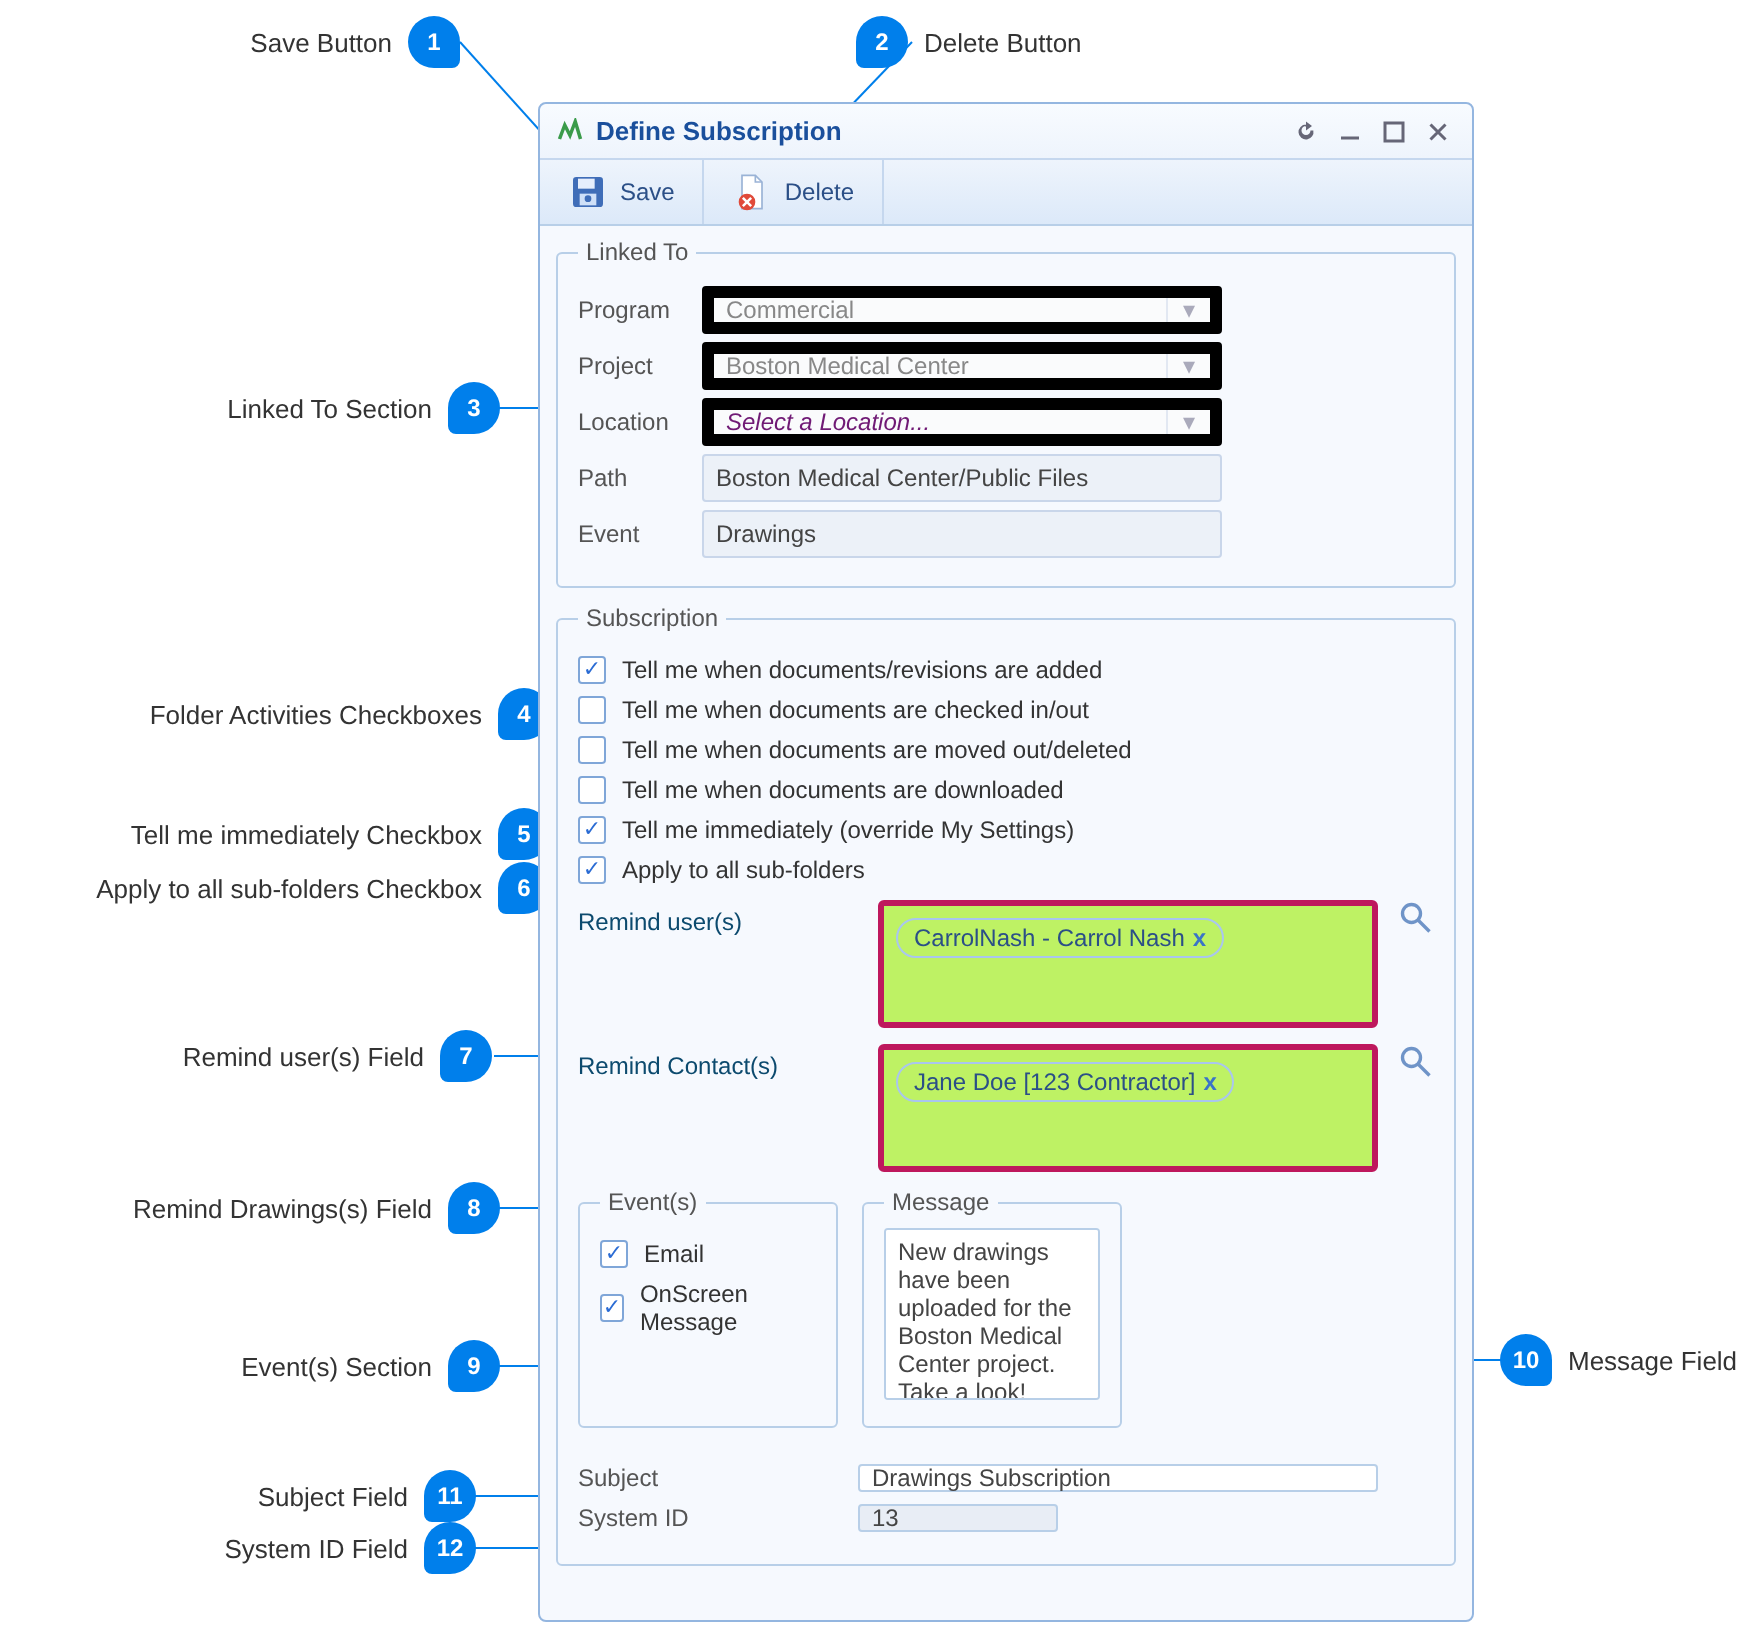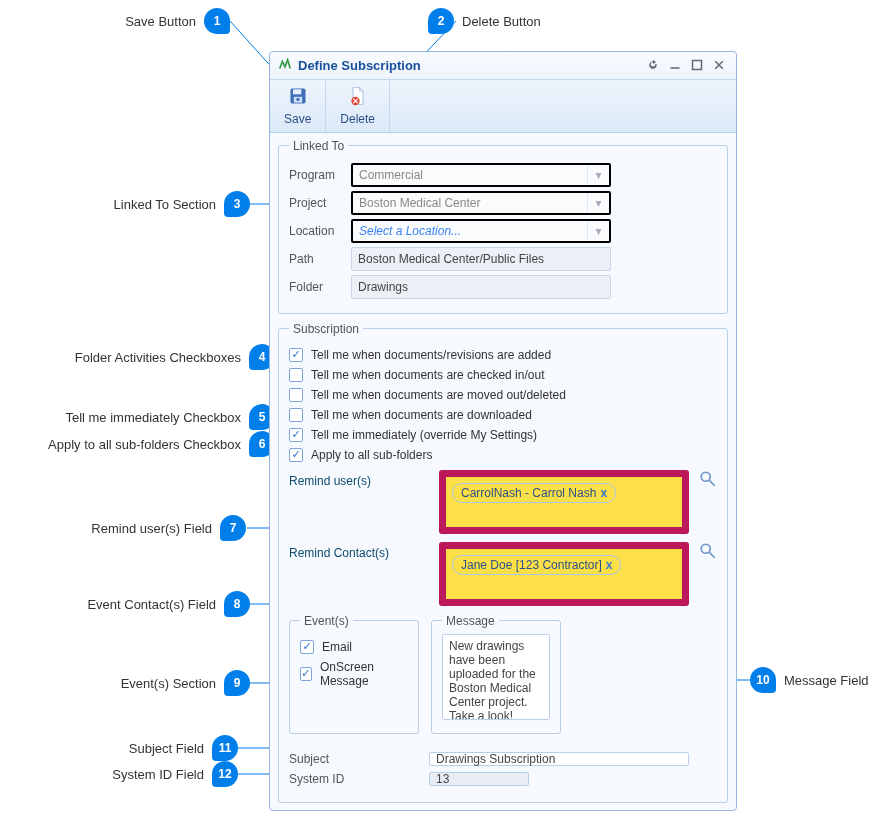--- a/index.html
+++ b/index.html
@@ -12,42 +12,42 @@
 .marker { width: 26px; height: 26px; border-radius: 50% 50% 50% 4px; background: #007FEB; color: #fff; display: flex; align-items: center; justify-content: center; font-weight: 600; font-size: 12px; flex-shrink: 0; transform: rotate(0deg); }
 .callout.right .marker { border-radius: 50% 50% 4px 50%; }
 
 
 .window { position: absolute; left: 269px; top: 51px; width: 468px; height: 760px; border: 1px solid #94b6e0; border-radius: 4px; background: #f6f9fe; display: flex; flex-direction: column; }
 .titlebar { height: 28px; background: linear-gradient(#f8fbff,#eef4fc); display: flex; align-items: center; padding: 0 8px; border-bottom: 1px solid #c5d7ee; border-radius: 4px 4px 0 0; }
 .titlebar .logo { width: 14px; height: 14px; margin-right: 6px; }
 .titlebar .title { color: #1a4f9c; font-weight: 600; font-size: 13px; flex: 1; }
 .tb-btn { width: 18px; height: 16px; margin-left: 4px; display: flex; align-items: center; justify-content: center; color: #556; }
 .toolbar { display: flex; background: linear-gradient(#eef4fc,#dce9f9); border-bottom: 1px solid #b8cfe8; }
-.tbtn { display: flex; align-items: center; gap: 6px; padding: 6px 14px; border-right: 1px solid #c5d7ee; color: #2b4f87; font-size: 12px; flex-direction: column; }
+.tbtn { display: flex; align-items: center; gap: 6px; padding: 6px 14px; border-right: 1px solid #c5d7ee; color: #2b4f87; font-size: 12px; }
 .tbtn svg { width: 20px; height: 20px; }
 
 .content { padding: 6px 8px 10px; overflow: hidden; }
 fieldset { border: 1px solid #b8cfe8; border-radius: 3px; margin-bottom: 8px; padding: 6px 10px 10px; }
 legend { color: #555; padding: 0 4px; font-size: 12px; }
 
 .row { display: flex; align-items: center; margin: 4px 0; }
 .row label.fld { width: 62px; color: #555; font-size: 12px; }
-.selectish { flex: 1; max-width: 260px; height: 24px; border: 2px solid #000000; background: #fff; border-radius: 2px; display: flex; align-items: center; padding: 0 6px; color: #888; position: relative; }
+.selectish { flex: 1; max-width: 260px; height: 24px; border: 6px solid #000000; background: #fff; border-radius: 2px; display: flex; align-items: center; padding: 0 6px; color: #888; position: relative; }
 .selectish.disabled { background: #fafbfc; }
 .selectish .caret { position: absolute; right: 0; top: 0; width: 22px; height: 100%; border-left: 1px solid #e2e8f2; display: flex; align-items: center; justify-content: center; color: #aab; }
 .readbox { flex: 1; max-width: 260px; height: 24px; border: 1px solid #c9d6ea; background: #ecf1f8; border-radius: 2px; display: flex; align-items: center; padding: 0 6px; color: #444; }
 
 
 .chk-row { display: flex; align-items: center; margin: 6px 0; gap: 8px; }
 .chk { width: 14px; height: 14px; border: 1px solid #7fa6d8; border-radius: 2px; background: #fff; display: flex; align-items: center; justify-content: center; color: #2b6cd4; font-size: 11px; line-height: 1; }
 .chk.checked::after { content: "✓"; }
 
 .section-row { display: flex; align-items: flex-start; margin: 8px 0; gap: 10px; }
 .section-row > label { width: 140px; color: #0c4a6e; padding-top: 4px; font-size: 12px; }
-.tokenbox { flex: 1; min-height: 64px; border: 7px solid #be185d; border-radius: 3px; background: #fde047; padding: 6px; position: relative; }
+.tokenbox { flex: 1; min-height: 64px; border: 3px solid #be185d; border-radius: 3px; background: #bef264; padding: 6px; position: relative; }
 .token { display: inline-flex; align-items: center; gap: 4px; border: 1px solid #a9c6ee; border-radius: 12px; padding: 2px 8px; color: #2b4f87; font-size: 12px; }
 .token .x { color: #3a74c8; font-weight: 600; }
 .mag { width: 18px; height: 18px; color: #6f94c8; }
 
 .dual { display: flex; gap: 12px; margin-top: 0; }
 .dual fieldset { flex: 0 0 130px; }
 .msgset { flex: 1; }
 .msgarea { width: 100%; height: 86px; border: 1px solid #b8cfe8; border-radius: 2px; padding: 4px 6px; color: #444; font-family: inherit; font-size: 12px; resize: none; background: #fff; }
 
 .kv { display: flex; align-items: center; margin: 6px 0; }
@@ -96,21 +96,21 @@
   </div>
 <div class="callout left" style="left:0px;top:431px;width:275px">
     <span>Apply to all sub-folders Checkbox</span>
     <span class="marker">6</span>
   </div>
 <div class="callout left" style="left:16px;top:515px;width:230px">
     <span>Remind user(s) Field</span>
     <span class="marker">7</span>
   </div>
 <div class="callout left" style="left:20px;top:591px;width:230px">
-    <span>Event Contact(s) Field</span>
+    <span>Remind Drawings(s) Field</span>
     <span class="marker">8</span>
   </div>
 <div class="callout left" style="left:20px;top:670px;width:230px">
     <span>Event(s) Section</span>
     <span class="marker">9</span>
   </div>
 <div class="callout right" style="left:750px;top:667px">
     <span>Message Field</span>
     <span class="marker">10</span>
   </div>
@@ -186,32 +186,32 @@
       <div class="row">
         <label class="fld">Project</label>
         <div class="selectish disabled">
             <span>Boston Medical Center</span>
             <span class="caret">▾</span>
           </div>
       </div>
       <div class="row">
         <label class="fld">Location</label>
         <div class="selectish disabled">
-            <span style="font-style:italic;color:#3b82f6">Select a Location...</span>
+            <span style="font-style:italic;color:#701a75">Select a Location...</span>
             <span class="caret">▾</span>
           </div>
       </div>
       <div class="row">
         <label class="fld">Path</label>
         <div class="readbox">
             <span>Boston Medical Center/Public Files</span>
           </div>
       </div>
       <div class="row">
-        <label class="fld">Folder</label>
+        <label class="fld">Event</label>
         <div class="readbox">
             <span>Drawings</span>
           </div>
       </div>
     </fieldset>
 
     <fieldset>
       <legend>Subscription</legend>
 
       <div class="chk-row">

